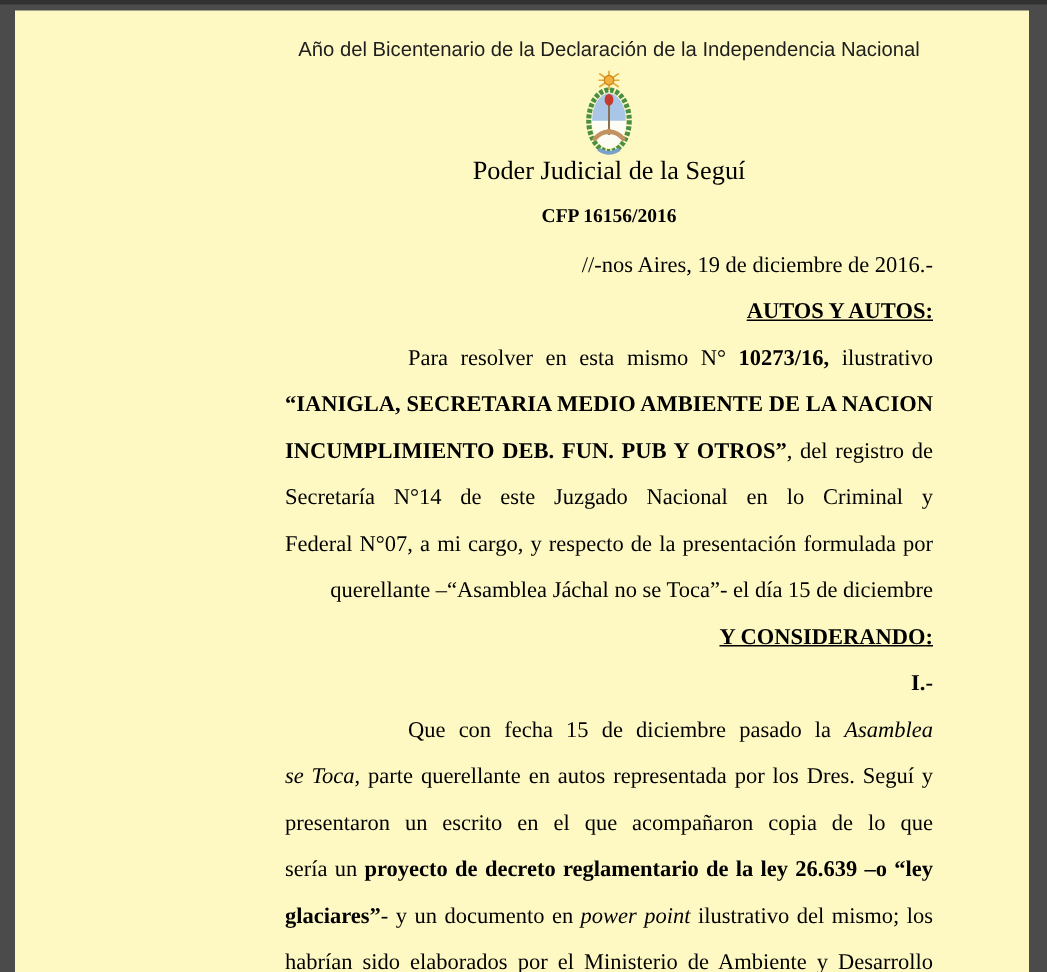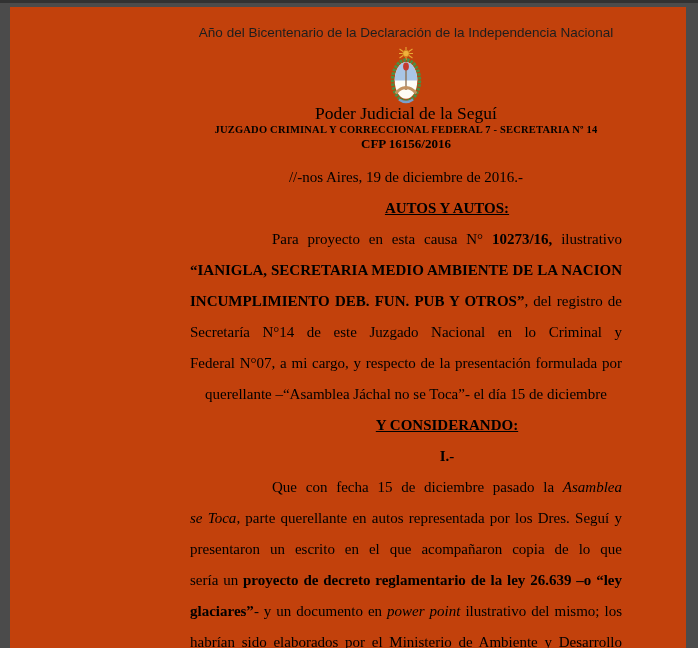--- a/index.html
+++ b/index.html
@@ -10,21 +10,21 @@
     font-family: "Liberation Serif", serif;
   }
   .top-edge {
     position: absolute; left: 0; top: 0; width: 698px; height: 3px;
     background: #323232;
   }
   .page {
     position: absolute;
     left: 10px; top: 7px;
     width: 676px; height: 641px;
-    background: #c2410c;
+    background: #fef9c3;
   }
   
   .col-center {
     position: absolute;
     left: 180px; width: 432px;
     text-align: center;
   }
   .motto {
     top: 18px;
     font-family: "Liberation Sans", sans-serif;
@@ -61,21 +61,21 @@
     position: absolute;
     left: 180px; top: 155px;
     width: 432px;
     font-size: 15px;
     color: #000;
   }
   .line {
     height: 31px;
     line-height: 31px;
     overflow: hidden;
-    text-align: center;
+    text-align: right;
   }
   .line.just {
     text-align: justify;
     text-align-last: justify;
     text-justify: inter-word;
   }
   .line.indent { padding-left: 82px; }
   .b { font-weight: bold; }
   .i { font-style: italic; }
   .u { text-decoration: underline; }
@@ -111,28 +111,27 @@
 
       <path d="M13.5 45.5 Q18 40.5 23 40.8 Q28 40.5 32.5 45.5" stroke="#c2925f" stroke-width="3" fill="none" stroke-linecap="round"></path>
       <circle cx="23" cy="40.8" r="1.9" fill="#c2925f"></circle>
 
       <path d="M16 52.5 Q23 57.5 30 52.5" stroke="#7aa0cc" stroke-width="2.4" fill="none"></path>
     </svg>
   </div>
 
   <div class="col-center institution">Poder Judicial de la Seguí</div>
 
-  <div class="col-center court">JUZGADO CRIMINAL Y CORRECCIONAL FEDERAL 7 - SECRETARIA Nº 14</div>
 
   <div class="col-center case-code">CFP 16156/2016</div>
 
   <div class="doc-body">
       <div class="line"><span>//-nos Aires, 19 de diciembre de 2016.-</span></div>
       <div class="line indent"><span class="b u">AUTOS Y AUTOS:</span></div>
-      <div class="line indent just"><span>Para proyecto en esta causa N° </span><span class="b">10273/16,</span><span> ilustrativo</span></div>
+      <div class="line indent just"><span>Para resolver en esta mismo N° </span><span class="b">10273/16,</span><span> ilustrativo</span></div>
       <div class="line just"><span class="b">“IANIGLA, SECRETARIA MEDIO AMBIENTE DE LA NACION S/</span></div>
       <div class="line just"><span class="b">INCUMPLIMIENTO DEB. FUN. PUB Y OTROS”</span><span>, del registro de la</span></div>
       <div class="line just"><span>Secretaría N°14 de este Juzgado Nacional en lo Criminal y Correccional</span></div>
       <div class="line just"><span>Federal N°07, a mi cargo, y respecto de la presentación formulada por la parte</span></div>
       <div class="line"><span>querellante –“Asamblea Jáchal no se Toca”- el día 15 de diciembre pasado.-</span></div>
       <div class="line indent"><span class="b u">Y CONSIDERANDO:</span></div>
       <div class="line indent"><span class="b">I.-</span></div>
       <div class="line indent just"><span>Que con fecha 15 de diciembre pasado la </span><span class="i">Asamblea Jáchal No</span></div>
       <div class="line just"><span class="i">se Toca</span><span>, parte querellante en autos representada por los Dres. Seguí y Viale,</span></div>
       <div class="line just"><span>presentaron un escrito en el que acompañaron copia de lo que manifestaron</span></div>

